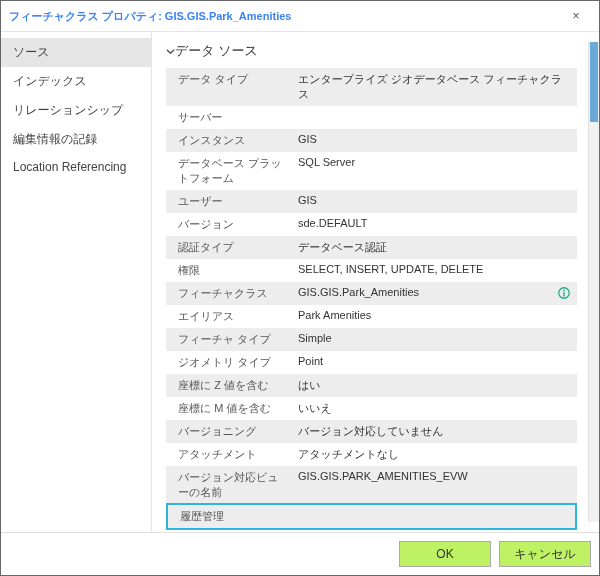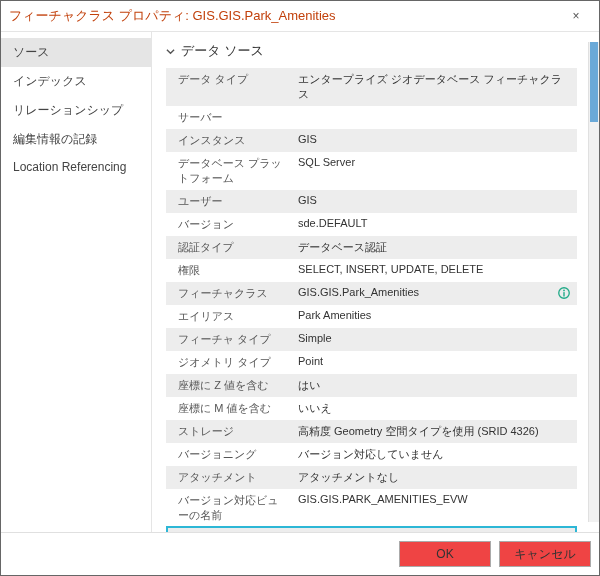--- a/index.html
+++ b/index.html
@@ -20,23 +20,24 @@
     background: #fff;
   }
   .titlebar {
     height: 30px;
     display: flex;
     align-items: center;
     padding: 0 8px;
     border-bottom: 1px solid #e5e5e5;
   }
   .titlebar .title {
-    color: #c2410c;
-    font-size: 13px;
-    flex: 1;
+    color: #3b82f6;
+    font-size: 11px;
+    flex: 1;
+    font-weight: bold;
   }
   .titlebar .close {
     width: 30px;
     height: 30px;
     display: flex;
     align-items: center;
     justify-content: center;
     color: #555;
     cursor: pointer;
   }
@@ -85,21 +86,21 @@
     position: absolute;
     left: 1px;
     right: 1px;
     top: 0;
     height: 80px;
     background: #6aa9d8;
   }
   .section-head {
     display: flex;
     align-items: center;
-    gap: 6px;
+    gap: 0;
     font-size: 13px;
     color: #333;
     margin-bottom: 8px;
   }
   .section-head .chev {
     width: 9px;
     height: 9px;
   }
   .rows {
     padding-right: 18px;
@@ -140,21 +141,21 @@
     border-top: 1px solid #e0e0e0;
     padding: 8px;
     display: flex;
     justify-content: flex-end;
     gap: 8px;
   }
   .btn {
     min-width: 70px;
     height: 24px;
     border: 1px solid #aaa;
-    background: #ef4444;
+    background: #bef264;
     font-size: 12px;
     display: flex;
     align-items: center;
     justify-content: center;
     cursor: pointer;
     padding: 0 10px;
   }
 </style>
 </head>
 <body>
@@ -277,26 +278,20 @@
                 <span>はい</span>
               </div>
             </div>
           <div class="row">
               <div class="key">座標に M 値を含む</div>
               <div class="val">
                 <span>いいえ</span>
               </div>
             </div>
           <div class="row">
-              <div class="key">ストレージ</div>
-              <div class="val">
-                <span>高精度 Geometry 空間タイプを使用 (SRID 4326)</span>
-              </div>
-            </div>
-          <div class="row">
               <div class="key">バージョニング</div>
               <div class="val">
                 <span>バージョン対応していません</span>
               </div>
             </div>
           <div class="row">
               <div class="key">アタッチメント</div>
               <div class="val">
                 <span>アタッチメントなし</span>
               </div>

